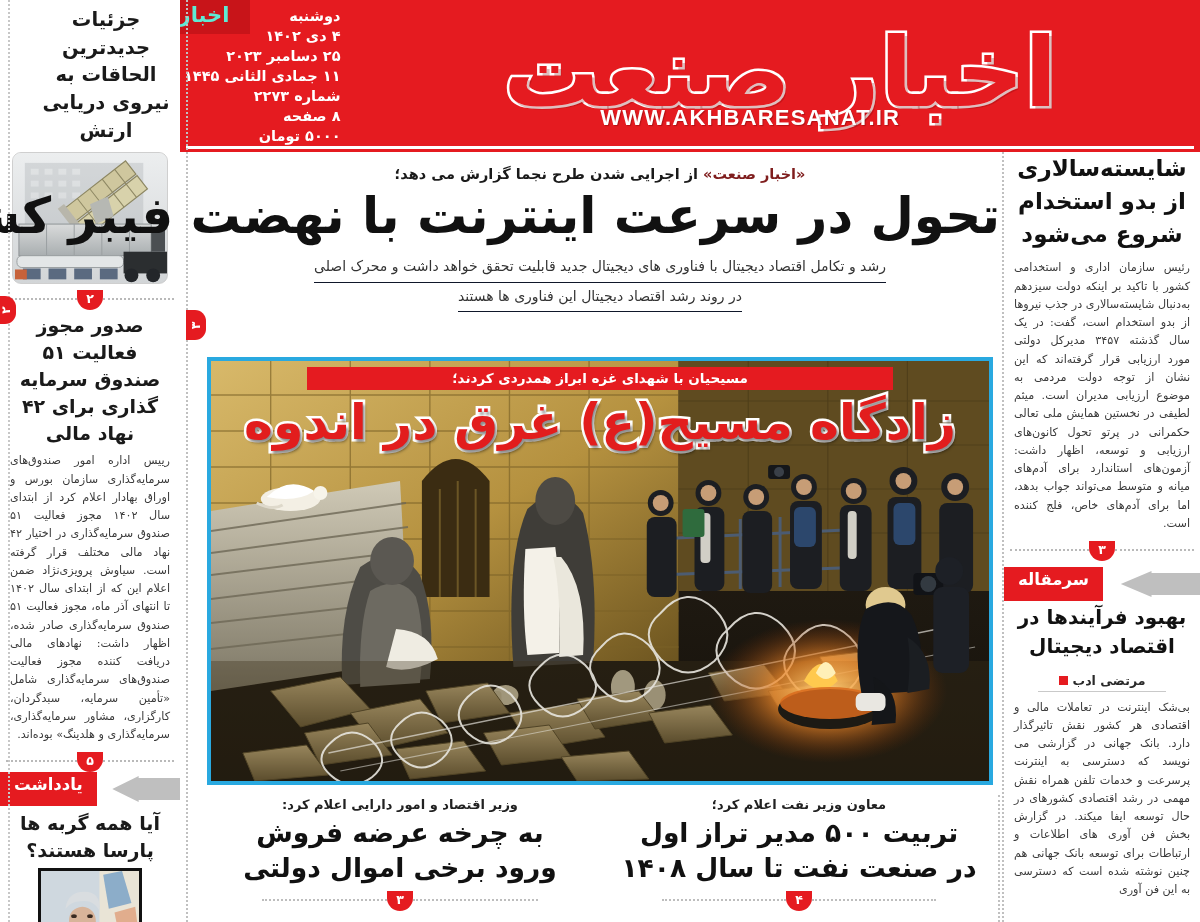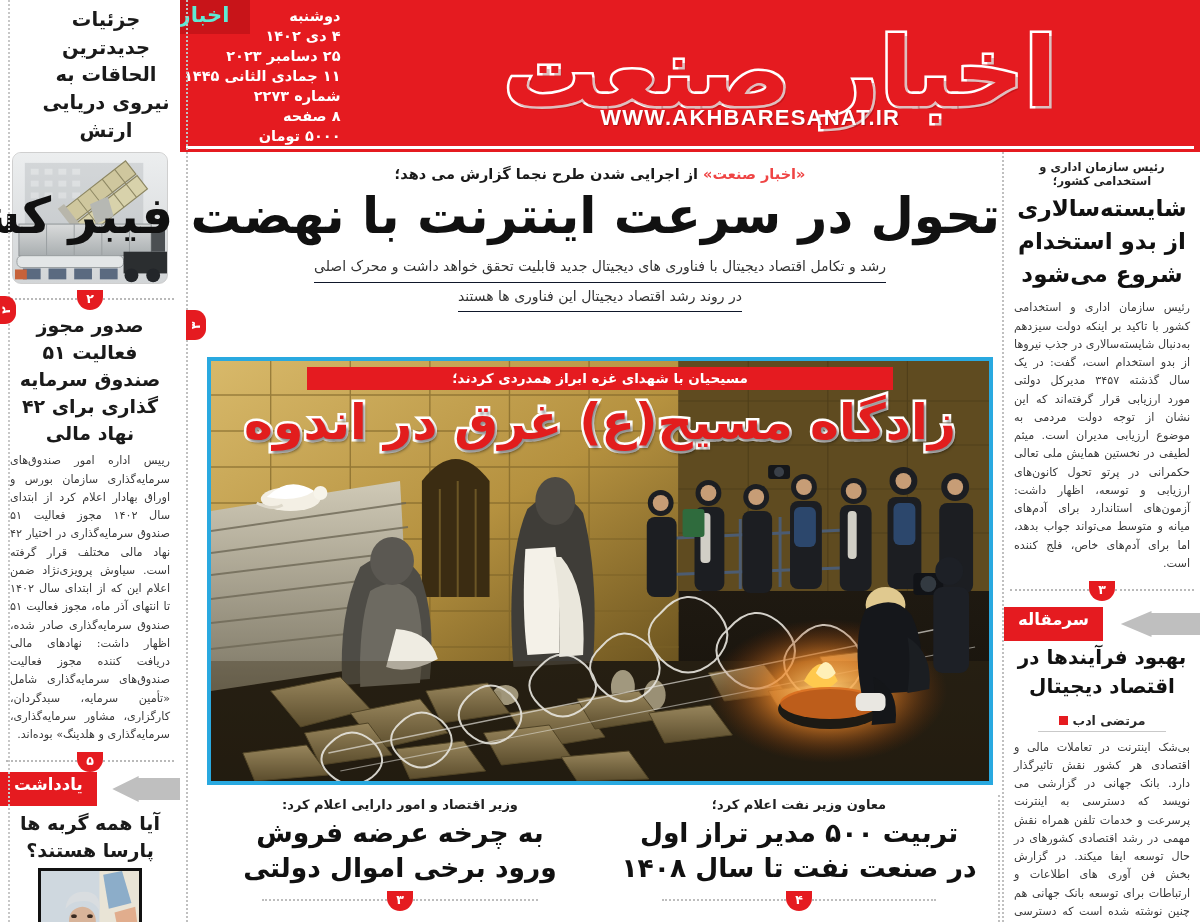--- a/index.html
+++ b/index.html
@@ -205,21 +205,21 @@
   .center {
     position: absolute;
     top: 152px; right: 196px; left: 196px;
   }
   .kicker {
     text-align: center;
     font-size: 14.5px; font-weight: bold;
     color: #1a1a1a;
     padding: 14px 0 2px 0;
   }
-  .kicker .src { color: #ef4444; }
+  .kicker .src { color: #7f1d1d; }
   .lead-headline {
     text-align: center;
     font-size: 50px;
     font-weight: bold;
     color: #111;
     line-height: 1.22;
     letter-spacing: -1px;
     padding: 2px 4px 4px 4px;
     white-space: nowrap;
   }
@@ -748,21 +748,20 @@
       </div>
       <div class="bbadge-row">
         <div class="dots"></div>
         <div class="page-badge">۴</div>
         <div class="dots"></div>
       </div>
     </div>
   </div>
 
   <div class="col-right">
-    <div class="rt-kicker">رئیس سازمان اداری و استخدامی کشور؛</div>
     <div class="rt-head">شایسته‌سالاری از بدو استخدام شروع می‌شود</div>
     <div class="body-text">رئیس سازمان اداری و استخدامی کشور با تاکید بر اینکه دولت سیزدهم به‌دنبال شایسته‌سالاری در جذب نیروها از بدو استخدام است، گفت: در یک سال گذشته ۳۴۵۷ مدیرکل دولتی مورد ارزیابی قرار گرفته‌اند که این نشان از توجه دولت مردمی به موضوع ارزیابی مدیران است. میثم لطیفی در نخستین همایش ملی تعالی حکمرانی در پرتو تحول کانون‌های ارزیابی و توسعه، اظهار داشت: آزمون‌های استاندارد برای آدم‌های میانه و متوسط می‌تواند جواب بدهد، اما برای آدم‌های خاص، فلج کننده است.</div>
 
     <div class="badge-row">
       <div class="dots"></div>
       <div class="page-badge">۳</div>
       <div class="dots"></div>
     </div>
 
     <div style="margin-top:10px;">

